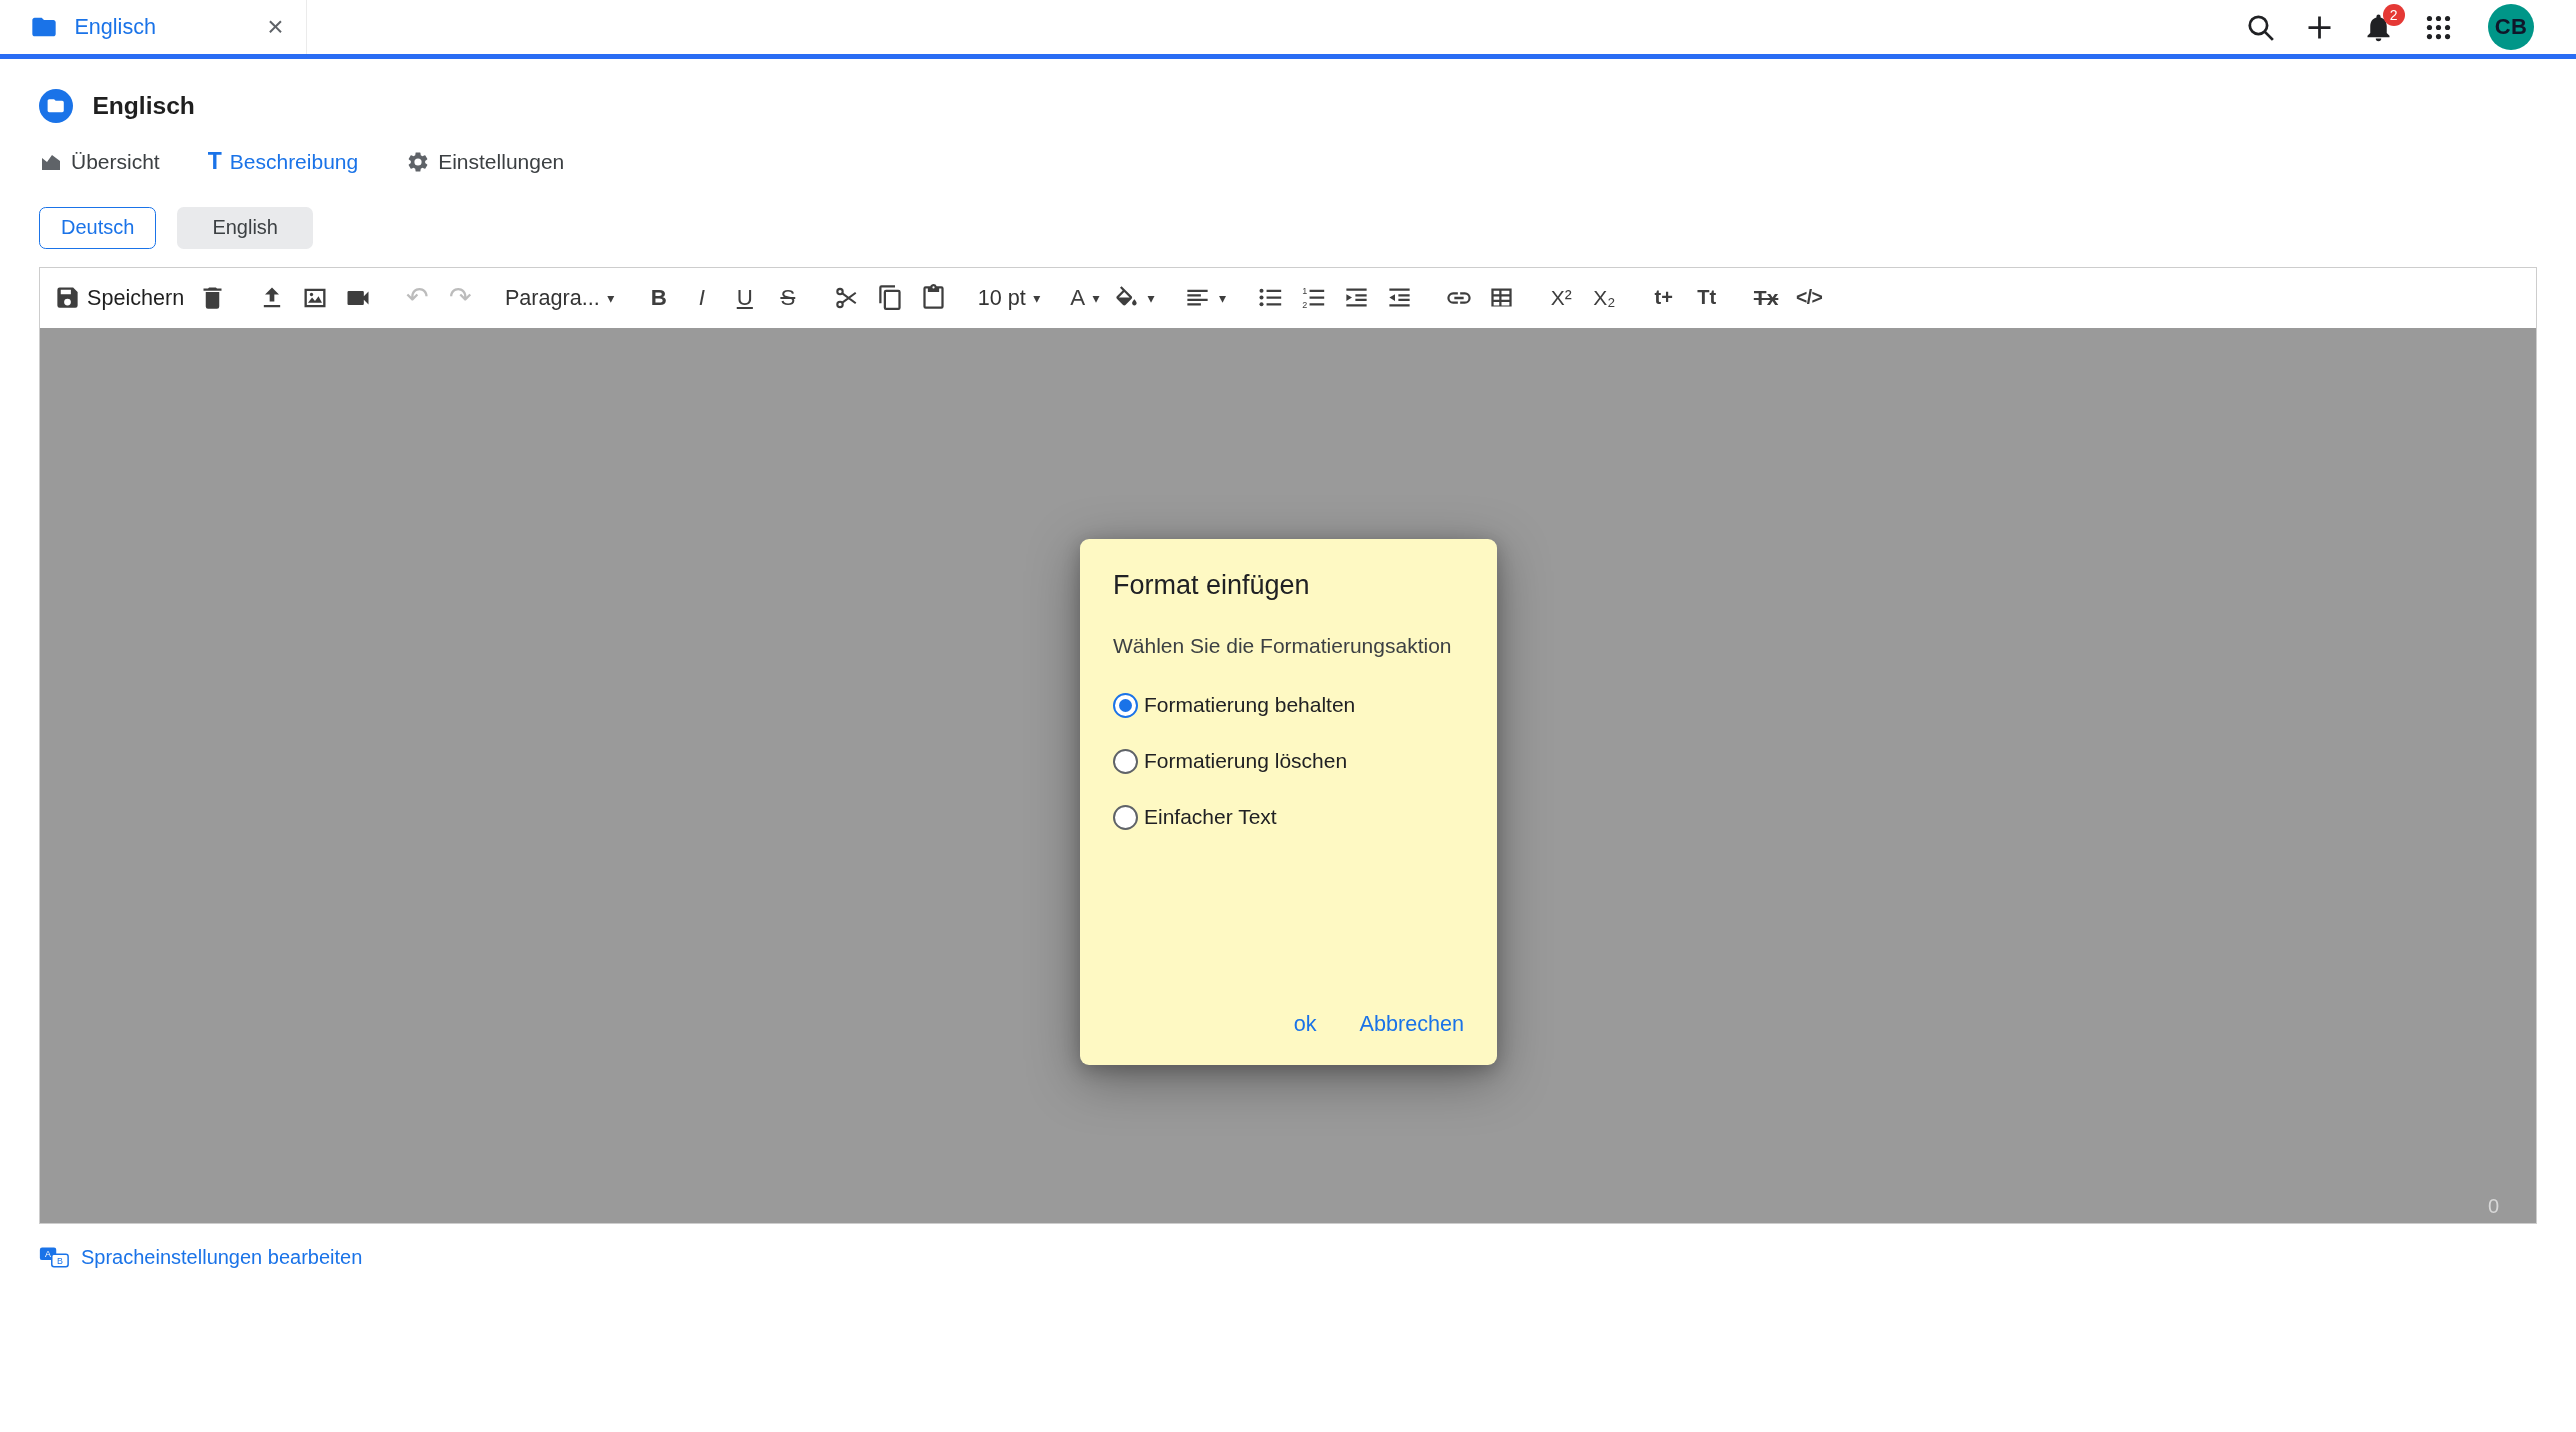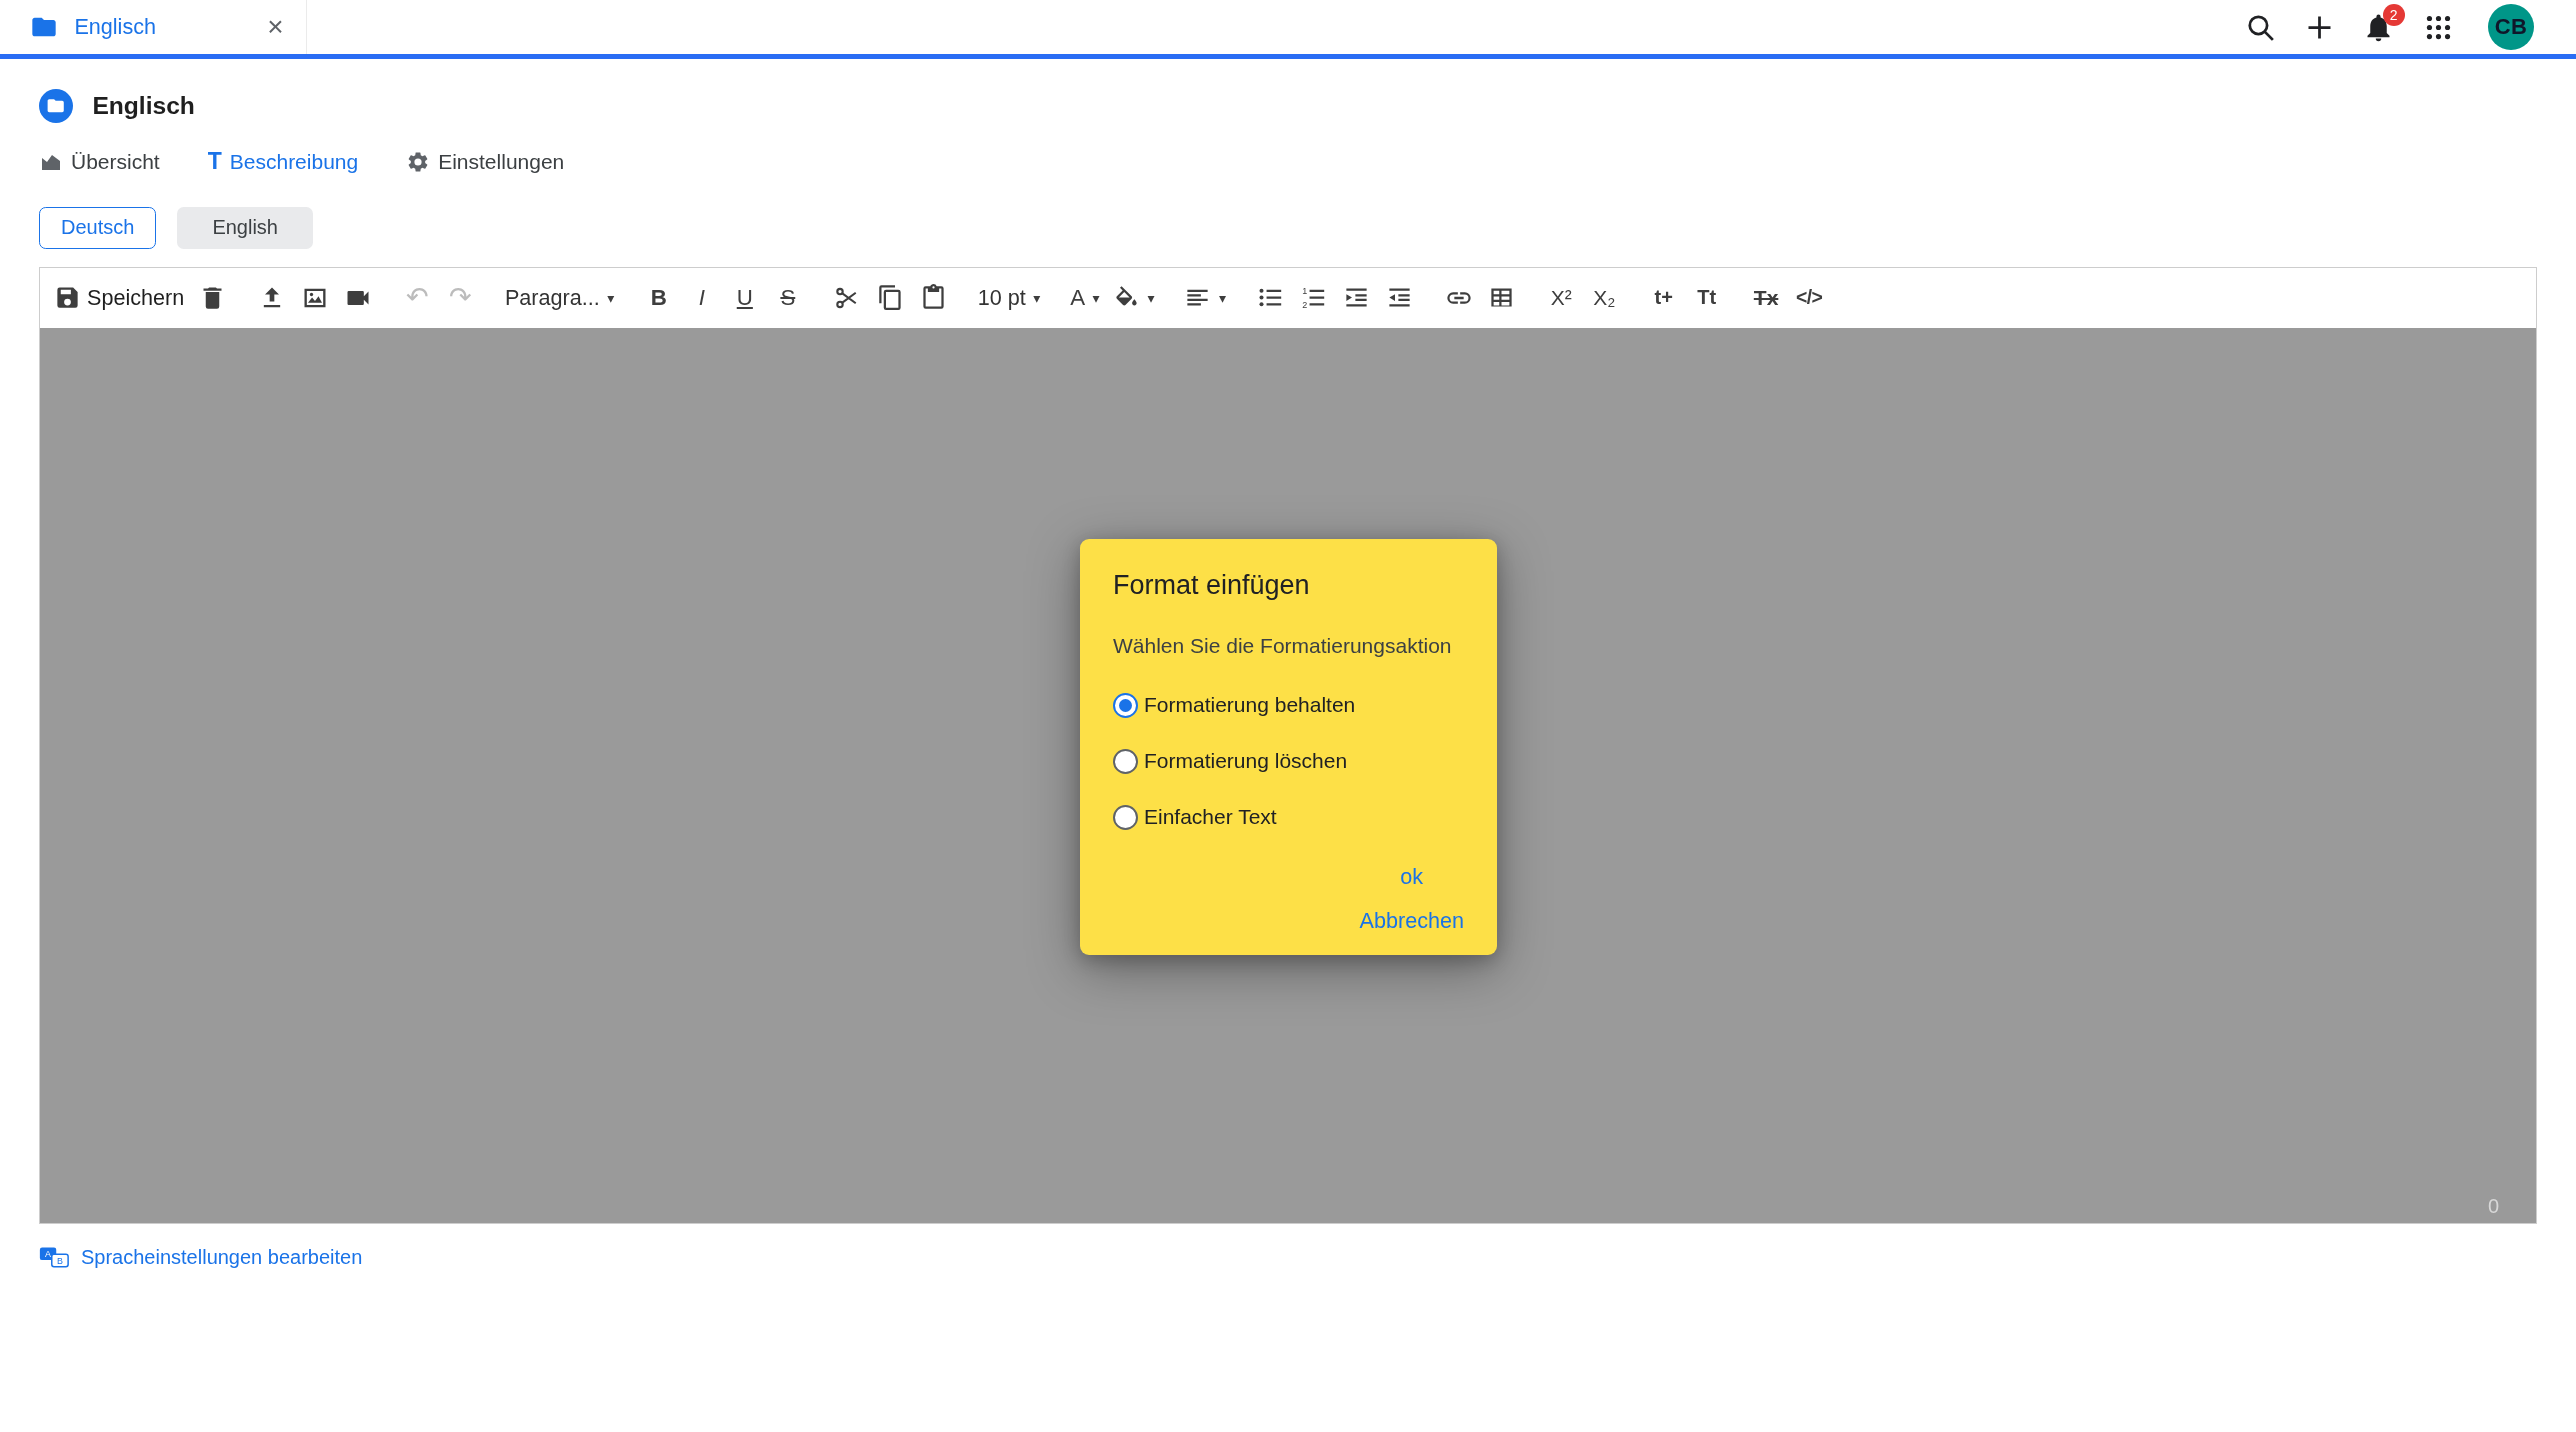--- a/index.html
+++ b/index.html
@@ -101,39 +101,39 @@
   .g-clear { font-size: 21px; font-weight: 600; text-decoration: line-through; }
 
   .editor-body { position: relative; height: 895px; background: var(--editor-overlay,#9a9a9a); cursor: text; }
   .char-count { position:absolute; right: 37px; bottom: 4.5px; font-size: 20px; color:#d8d8d8; }
 
   .footer-row { display:flex; align-items:center; gap: 12px; margin-top: 22.3px; }
   .footer-link { color: var(--accent,#1a73e8); font-size: 20px; text-decoration: none; cursor: pointer; }
 
   
   .dialog {
-    position: absolute; left: 1080px; top: 539px; width: 417px; height: 416px;
-    background:#fde047; border-radius: 9px; padding: 31px 33px;
+    position: absolute; left: 1080px; top: 539px; width: 417px; height: 526px;
+    background:#fef9c3; border-radius: 9px; padding: 31px 33px;
     box-shadow: 0 13.4px 52px rgba(0,0,0,.35), 0 4.5px 18px rgba(0,0,0,.22);
   }
   .dialog-title { font-size: 27px; font-weight: 500; color:#202124; }
   .dialog-subtitle { font-size: 21px; color:#3c4043; margin-top: 33px; }
   .options { margin-top: 19.4px; }
   .option-row { display:flex; align-items:center; gap: 6px; height: 56px; cursor:pointer; }
   .radio {
     width: 25px; height: 25px; border-radius: 50%;
     border: 2.2px solid #5f6368; position: relative; flex: none; background:#fff; cursor:pointer;
   }
   .radio.selected { border-color: var(--accent,#1a73e8); }
   .radio.selected::after {
     content:""; position:absolute; inset: 3.7px; border-radius:50%;
     background: var(--accent,#1a73e8);
   }
   .option-label { font-size: 21px; color:#202124; }
-  .dialog-actions { position:absolute; right: 33px; bottom: 21px; display:flex; gap: 18px; flex-direction: column; }
+  .dialog-actions { position:absolute; right: 33px; bottom: 28px; display:flex; gap: 43px; }
   .dialog-btn {
     background:none; border:none; cursor:pointer; font-family: inherit;
     color: var(--accent,#1a73e8); font-size: 21.6px; font-weight: 500;
   }
 
   svg { display:block; }
 </style>
 </head>
 <body>
 

